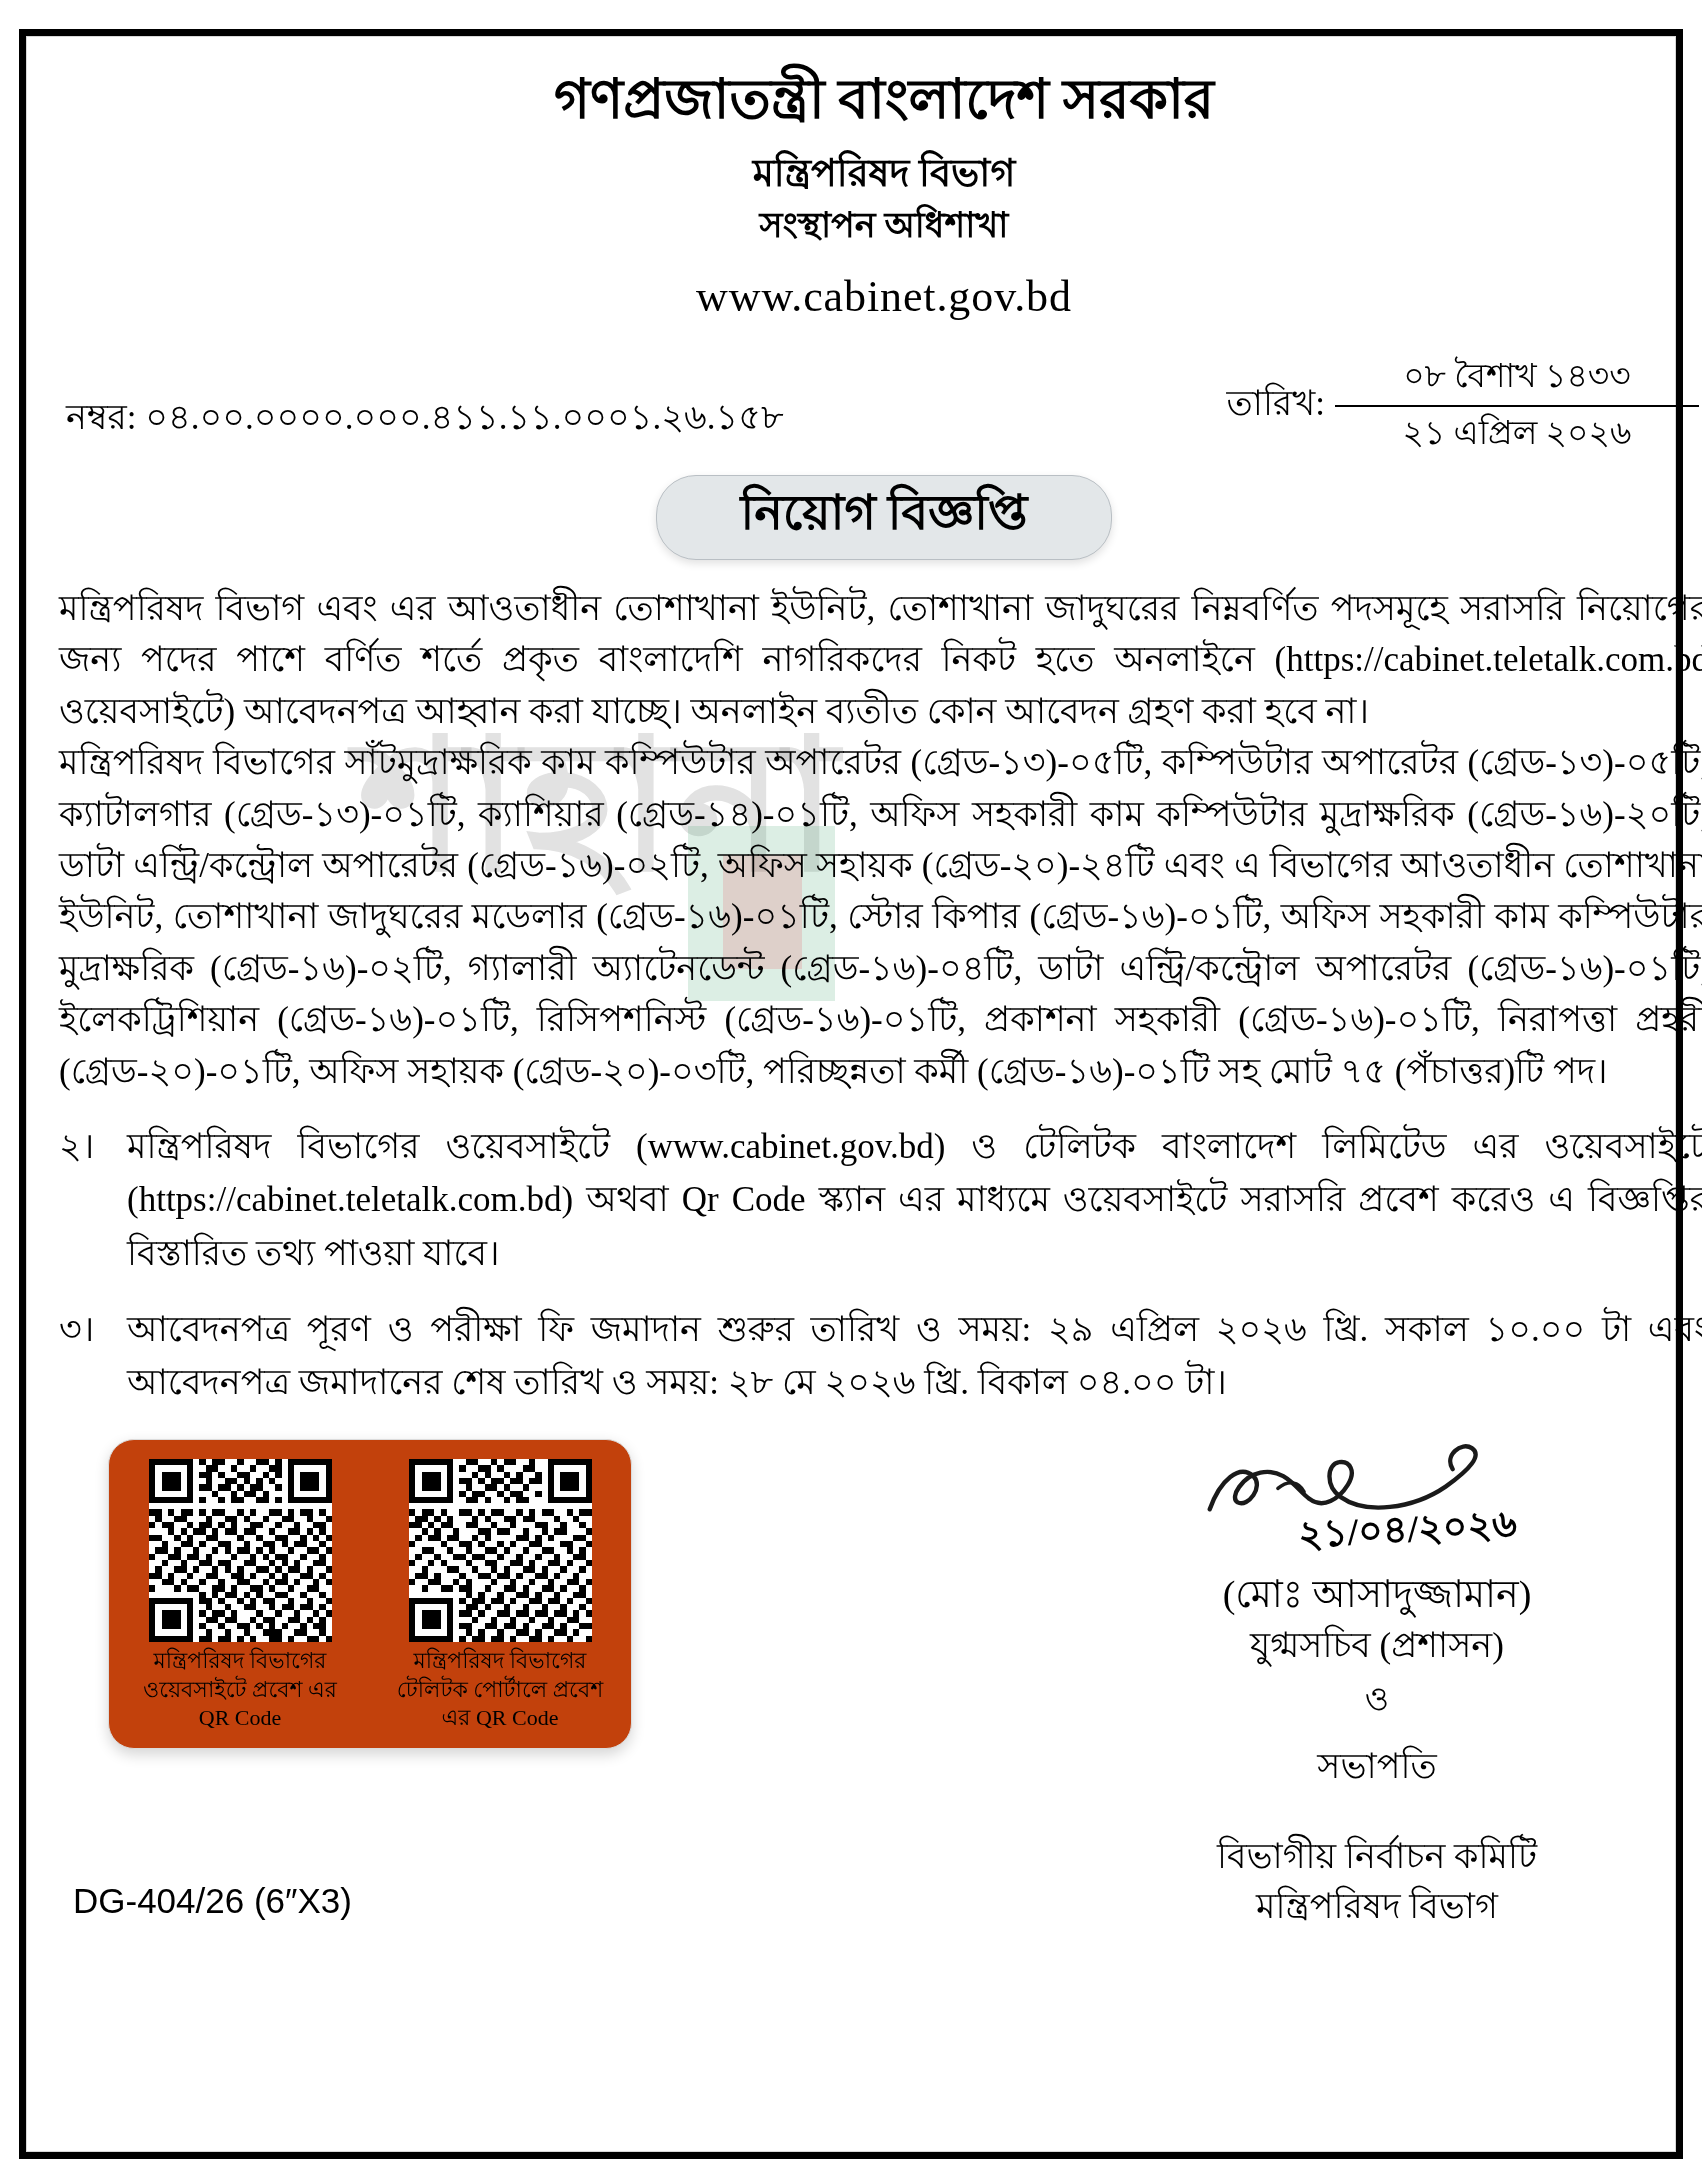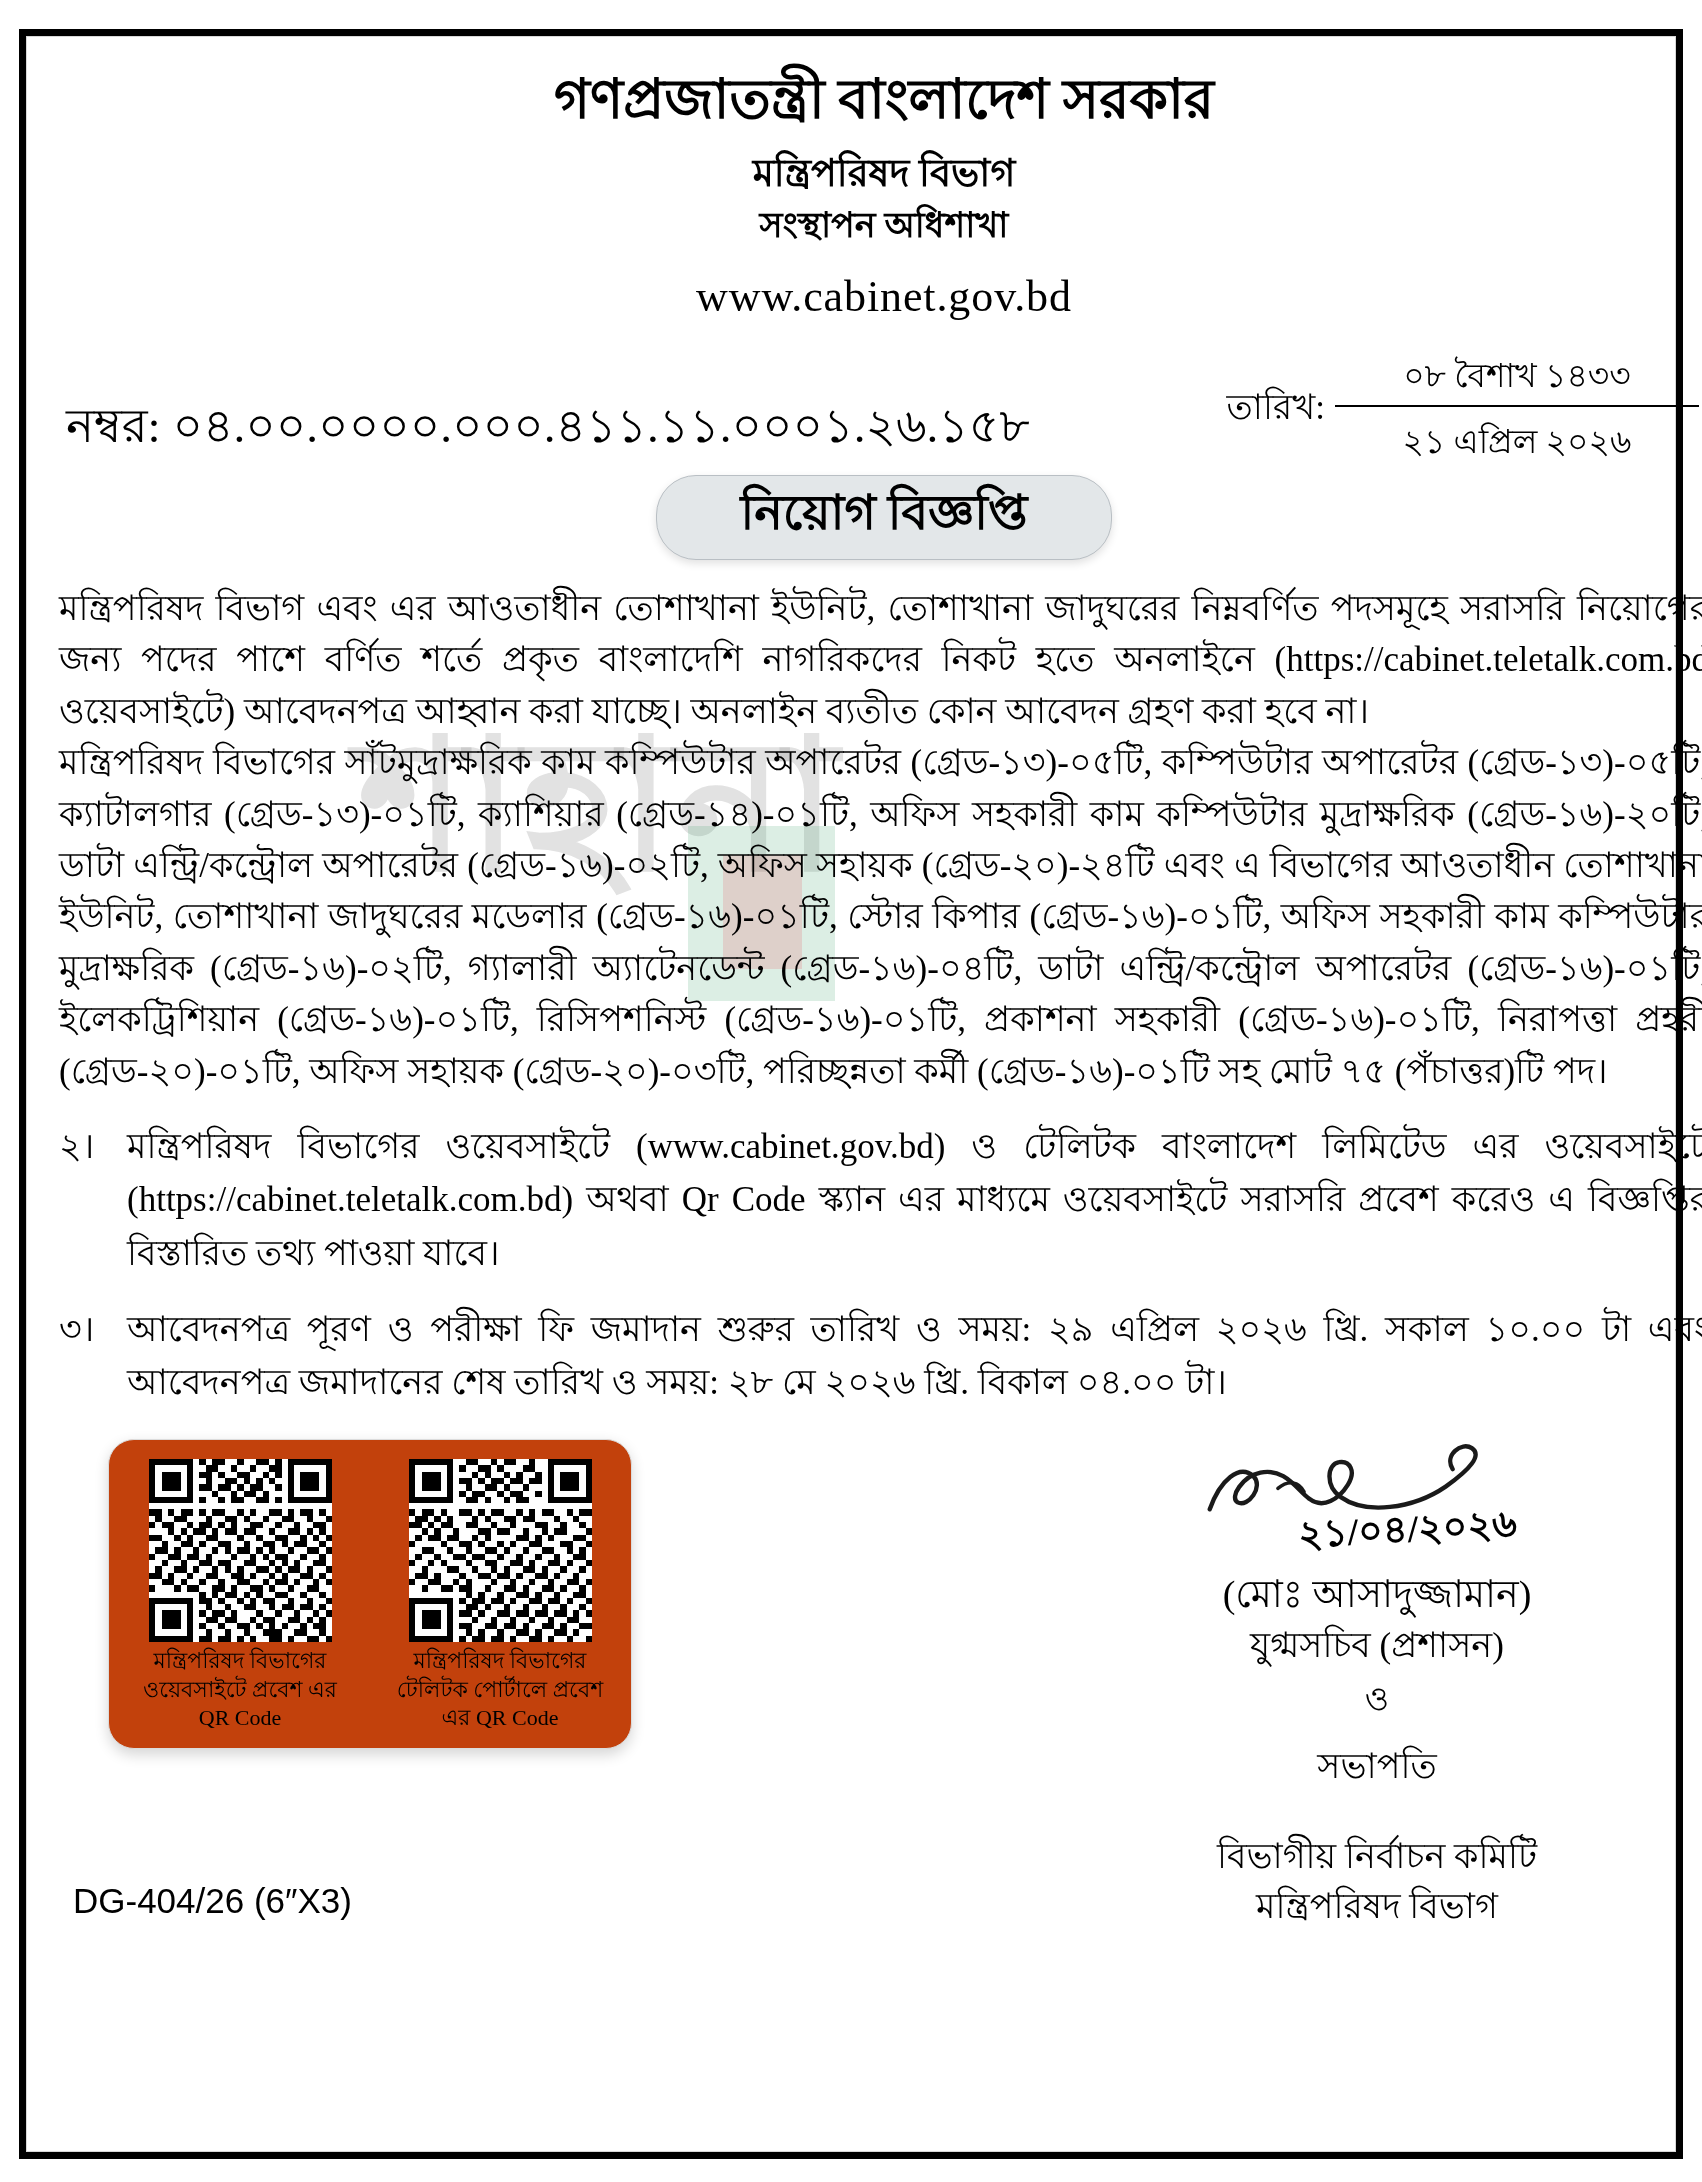--- a/index.html
+++ b/index.html
@@ -137,21 +137,21 @@
   
   .meta-row {
     position: relative;
     height: 114px;
     margin-top: 30px;
   }
   .memo-no {
     position: absolute;
     left: 7px;
     top: 38px;
-    font-size: 47px;
+    font-size: 35px;
     font-weight: 400;
     white-space: nowrap;
   }
   .date-block {
     position: absolute;
     right: 10.5px;
     top: 0;
     width: 472px;
     display: flex;
     align-items: center;
@@ -171,21 +171,21 @@
     line-height: 1.5;
     padding-bottom: 3.5px;
   }
   .date-rule {
     border-bottom: 2.6px solid #000;
     width: 100%;
   }
   .date-en {
     font-size: 33px;
     line-height: 1.5;
-    padding-top: 11px;
+    padding-top: 2px;
   }
 
   
   .banner-wrap {
     text-align: center;
     margin-top: 8.7px;
   }
   .banner {
     display: inline-block;
     background: #e3e7e9;

